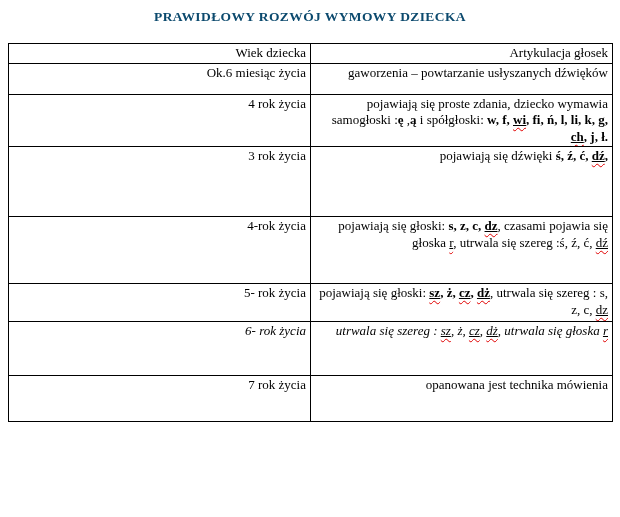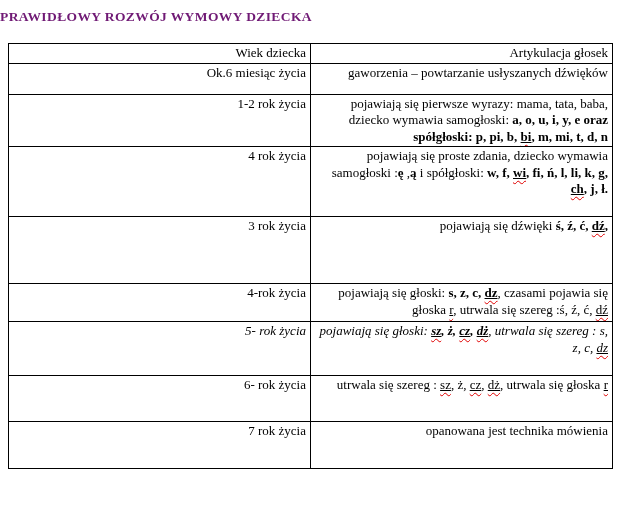--- a/index.html
+++ b/index.html
@@ -11,25 +11,25 @@
   }
   .page {
     position: relative;
     width: 620px;
     height: 517px;
     background: #ffffff;
     overflow: hidden;
   }
   .doc-title {
     padding-top: 9px;
-    text-align: left;
+    text-align: center;
     font-weight: bold;
     font-size: 13.5px;
     letter-spacing: 0.4px;
-    color: #701a75;
+    color: #0c4a6e;
   }
   table.speech-table {
     border-collapse: collapse;
     table-layout: fixed;
     width: 604px;
     margin: 18px 0 0 8px;
   }
   table.speech-table col.c1 { width: 302px; }
   table.speech-table col.c2 { width: 302px; }
   th, td {
@@ -86,24 +86,20 @@
         <th>Artykulacja głosek</th>
       </tr>
     </thead>
     <tbody>
 
         <tr>
           <td>Ok.6 miesiąc życia</td>
           <td><span>gaworzenia – powtarzanie usłyszanych dźwięków</span></td>
         </tr>
         <tr>
-          <td>1-2 rok życia</td>
-          <td><span>pojawiają się pierwsze wyrazy: mama, tata, baba, dziecko wymawia samogłoski: </span><span class="seg-b">a, o, u, i, y, e oraz spółgłoski: p, pi, b, </span><span class="seg-b ul"><span class="sq">bi</span></span><span class="seg-b">, m, mi, t, d, n</span></td>
-        </tr>
-        <tr>
           <td>4 rok życia</td>
           <td><span>pojawiają się proste zdania, dziecko wymawia samogłoski :</span><span class="seg-b">ę</span><span> ,</span><span class="seg-b">ą</span><span> i spółgłoski: </span><span class="seg-b">w, f, </span><span class="seg-b ul"><span class="sq">wi</span></span><span class="seg-b">, fi, ń, l, li, k, g, </span><span class="seg-b ul"><span class="sq">ch</span></span><span class="seg-b">, j, ł.</span></td>
         </tr>
         <tr>
           <td>3 rok życia</td>
           <td><span>pojawiają się  dźwięki </span><span class="seg-b">ś, ź, ć, </span><span class="seg-b ul"><span class="sq">dź</span></span><span class="seg-b">,</span></td>
         </tr>
         <tr>
           <td>4-rok życia</td>
           <td><span>pojawiają się głoski: </span><span class="seg-b">s, z, c, </span><span class="seg-b ul"><span class="sq">dz</span></span><span>, czasami pojawia się głoska </span><span class="ul"><span class="sq">r</span></span><span>, utrwala się szereg :ś, ź, ć, </span><span class="ul"><span class="sq">dź</span></span></td>

